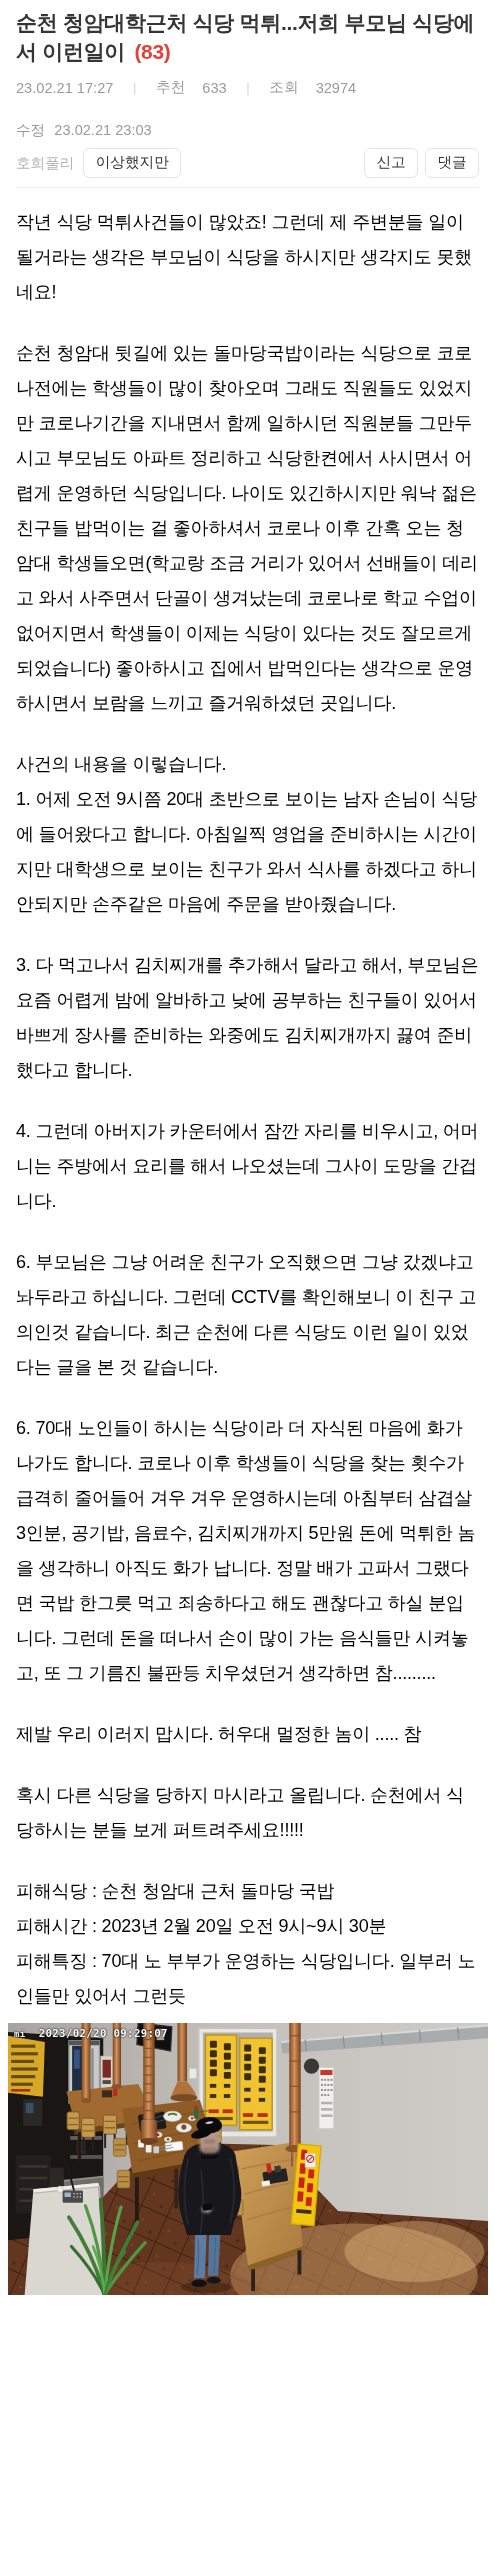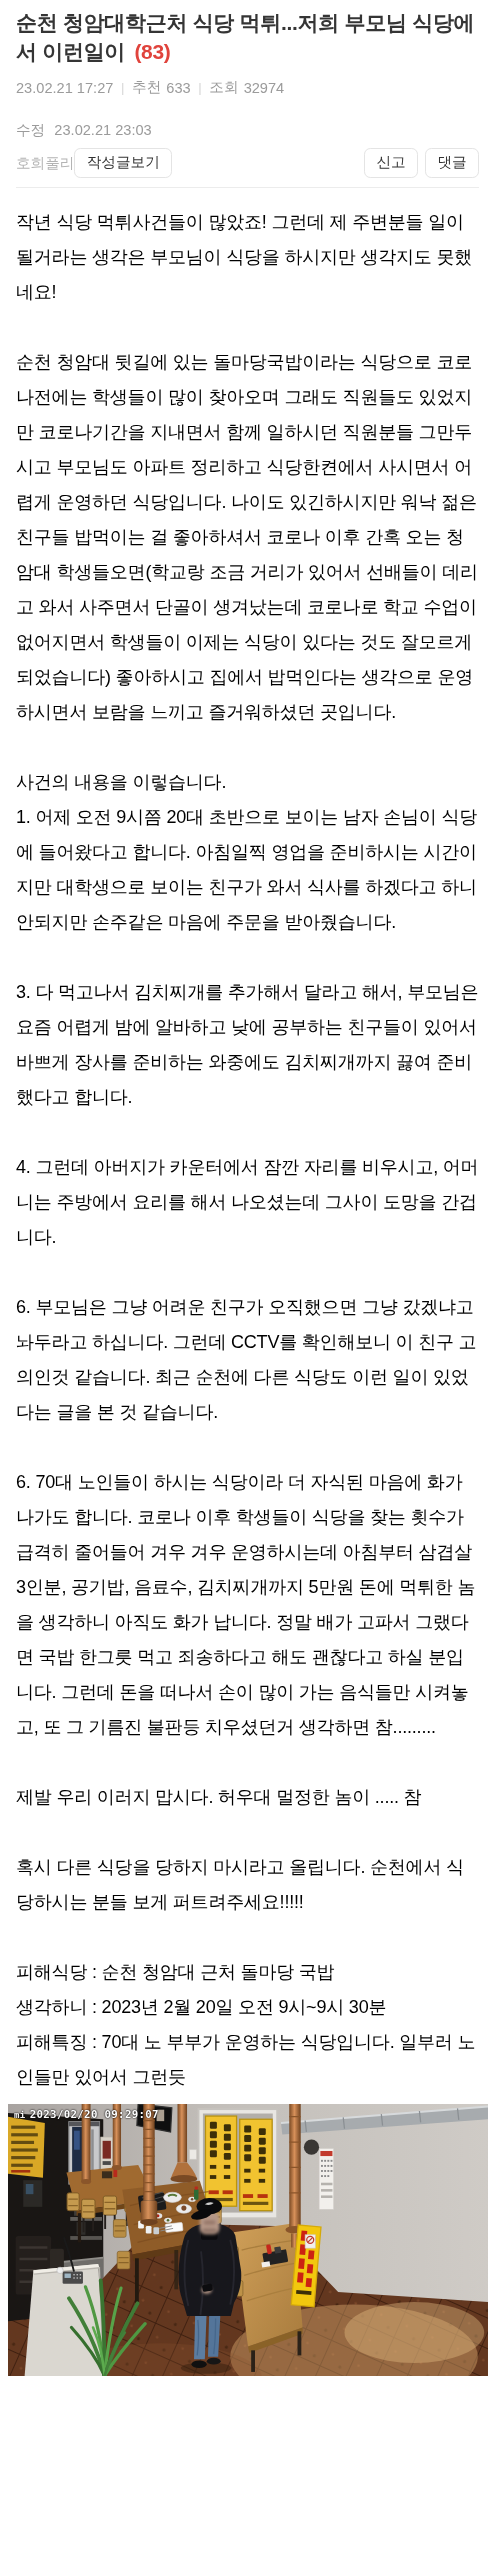--- a/index.html
+++ b/index.html
@@ -1,39 +1,39 @@
 <!DOCTYPE html>
 <html lang="ko" style="font-size:10.2px"><head>
 <meta charset="utf-8">
 <style>
   html,body{margin:0;padding:0;background:#fff;}
   body{width:495px;font-family:"Liberation Sans","DejaVu Sans",sans-serif;color:#111;}
   .page{width:495px;overflow:hidden;background:#fff;}
   .header{padding:7.6px 16px 0 16px;}
   .title{font-size:21px;font-weight:700;line-height:1.42;color:#353535;letter-spacing:-0.3px;word-break:break-all;}
   .count{color:#e0433c;font-weight:700;margin-left:3.8px;text-align:right;}
-  .meta-row{margin-top:10.8px;font-size:14.6px;color:#9b9b9b;display:flex;align-items:center;}
+  .meta-row{margin-top:10.8px;font-size:14.6px;color:#9b9b9b;display:flex;align-items:center;gap:12px;}
   .meta-row .sep{color:#d6d6d6;margin:0 7.6px;font-size:13.3px;}
   .meta-row .lbl{margin-right:5.1px;}
   .modified-row{margin-top:24px;font-size:14.6px;color:#9b9b9b;}
   .modified-row .lbl{margin-right:5.1px;}
   .author-row{margin-top:8.3px;display:flex;align-items:center;}
-  .author{color:#b4b4b4;font-size:14.6px;}
+  .author{color:#b4b4b4;font-size:14.6px;margin-right:9px;}
   .btn{background:#fff;border:0.6px solid #e4e4e4;border-radius:6.3px;font-size:14.6px;color:#333;
        padding:5.1px 11.4px;font-family:inherit;cursor:pointer;line-height:1.2;}
   .right-btns{margin-left:auto;display:flex;gap:7px;}
   .divider{border-top:1.3px solid #ececec;margin-top:9px;}
   .body{padding:17px 16px 0 16px;font-size:18px;line-height:35px;color:#000;word-break:break-all;letter-spacing:-0.2px;}
   .para{margin:0;}
-  .para.gap{margin-top:35px;}
+  .para.gap{margin-top:26px;}
   .figure{position:relative;margin:9px 7.6px 0 7.6px;width:480px;height:272px;overflow:hidden;background:#b7b3ae;}
   .figure svg{display:block;}
   .ts{position:absolute;top:4.4px;left:5.1px;color:#fff;font-size:10.8px;font-weight:700;letter-spacing:0.3px;
       font-family:"DejaVu Sans Mono","Liberation Mono",monospace;
-      text-shadow:0 0 1.9px rgba(0,0,0,.85),0 0 1.3px rgba(0,0,0,.9);display:flex;align-items:center;gap:3px;}
+      text-shadow:0 0 1.9px rgba(0,0,0,.85),0 0 1.3px rgba(0,0,0,.9);display:flex;align-items:center;gap:12px;}
   .ts-logo{font-size:9px;font-weight:700;border-radius:1.9px;padding:0 1.3px;opacity:.95;}
 </style>
 </head>
 <body>
 
 <div class="page">
 
   <div class="header">
     <div class="title">
       <span>순천 청암대학근처 식당 먹튀...저희 부모님 식당에서 이런일이</span>
@@ -50,21 +50,21 @@
       <span>32974</span>
     </div>
 
     <div class="modified-row">
       <span class="lbl">수정</span>
       <span>23.02.21 23:03</span>
     </div>
 
     <div class="author-row">
       <span class="author">호희풀리</span>
-      <button class="btn">작성글보기</button>
+      <button class="btn">이상했지만</button>
       <div class="right-btns">
         <button class="btn">신고</button>
         <button class="btn">댓글</button>
       </div>
     </div>
 
     <div class="divider"></div>
   </div>
 
   <div class="body">
@@ -72,21 +72,21 @@
       <p class="para gap">순천 청암대 뒷길에 있는 돌마당국밥이라는 식당으로 코로나전에는 학생들이 많이 찾아오며 그래도 직원들도 있었지만 코로나기간을 지내면서 함께 일하시던 직원분들 그만두시고 부모님도 아파트 정리하고 식당한켠에서 사시면서 어렵게 운영하던 식당입니다. 나이도 있긴하시지만 워낙 젊은 친구들 밥먹이는 걸 좋아하셔서 코로나 이후 간혹 오는 청암대 학생들오면(학교랑 조금 거리가 있어서 선배들이 데리고 와서 사주면서 단골이 생겨났는데 코로나로 학교 수업이 없어지면서 학생들이 이제는 식당이 있다는 것도 잘모르게 되었습니다) 좋아하시고 집에서 밥먹인다는 생각으로 운영하시면서 보람을 느끼고 즐거워하셨던 곳입니다.</p>
       <p class="para gap">사건의 내용을 이렇습니다.</p>
       <p class="para">1. 어제 오전 9시쯤 20대 초반으로 보이는 남자 손님이 식당에 들어왔다고 합니다. 아침일찍 영업을 준비하시는 시간이지만 대학생으로 보이는 친구가 와서 식사를 하겠다고 하니 안되지만 손주같은 마음에 주문을 받아줬습니다.</p>
       <p class="para gap">3. 다 먹고나서 김치찌개를 추가해서 달라고 해서, 부모님은 요즘 어렵게 밤에 알바하고 낮에 공부하는 친구들이 있어서 바쁘게 장사를 준비하는 와중에도 김치찌개까지 끓여 준비했다고 합니다.</p>
       <p class="para gap">4. 그런데 아버지가 카운터에서 잠깐 자리를 비우시고, 어머니는 주방에서 요리를 해서 나오셨는데 그사이 도망을 간겁니다.</p>
       <p class="para gap">6. 부모님은 그냥 어려운 친구가 오직했으면 그냥 갔겠냐고 놔두라고 하십니다. 그런데 CCTV를 확인해보니 이 친구 고의인것 같습니다. 최근 순천에 다른 식당도 이런 일이 있었다는 글을 본 것 같습니다.</p>
       <p class="para gap">6. 70대 노인들이 하시는 식당이라 더 자식된 마음에 화가 나가도 합니다. 코로나 이후 학생들이 식당을 찾는 횟수가 급격히 줄어들어 겨우 겨우 운영하시는데 아침부터 삼겹살 3인분, 공기밥, 음료수, 김치찌개까지 5만원 돈에 먹튀한 놈을 생각하니 아직도 화가 납니다. 정말 배가 고파서 그랬다면 국밥 한그릇 먹고 죄송하다고 해도 괜찮다고 하실 분입니다. 그런데 돈을 떠나서 손이 많이 가는 음식들만 시켜놓고, 또 그 기름진 불판등 치우셨던거 생각하면 참.........</p>
       <p class="para gap">제발 우리 이러지 맙시다. 허우대 멀정한 놈이 ..... 참</p>
       <p class="para gap">혹시 다른 식당을 당하지 마시라고 올립니다. 순천에서 식당하시는 분들 보게 퍼트려주세요!!!!!</p>
       <p class="para gap">피해식당 : 순천 청암대 근처 돌마당 국밥</p>
-      <p class="para">생각하니 : 2023년 2월 20일 오전 9시~9시 30분</p>
+      <p class="para">피해시간 : 2023년 2월 20일 오전 9시~9시 30분</p>
       <p class="para">피해특징 : 70대 노 부부가 운영하는 식당입니다. 일부러 노인들만 있어서 그런듯</p>
     </div>
 
   <div class="figure">
     <svg width="480" height="273" viewBox="0 0 756 430" xmlns="http://www.w3.org/2000/svg">
       <defs>
         <linearGradient id="wallG" x1="0" y1="0" x2="1" y2="0">
           <stop offset="0" stop-color="#a8a3a0"></stop>
             <stop offset="0.45" stop-color="#c3bfba"></stop>
             <stop offset="1" stop-color="#cfcbc6"></stop>

